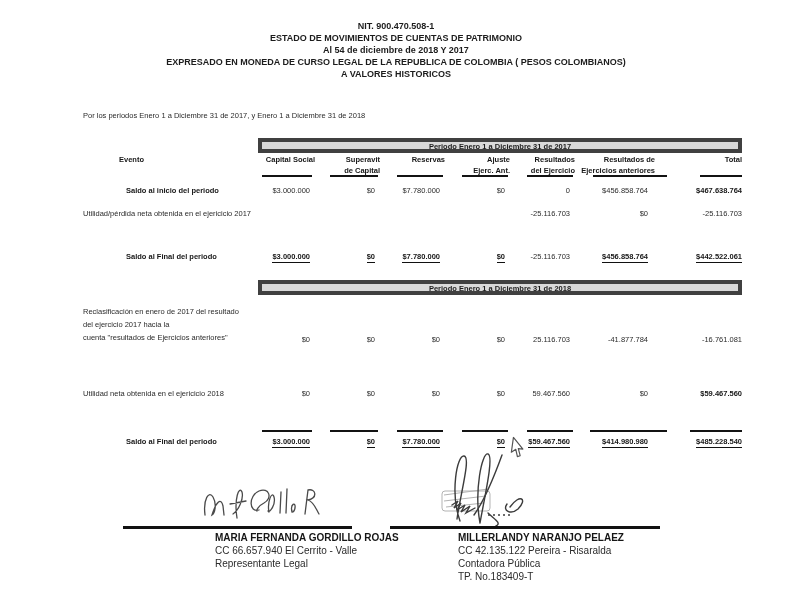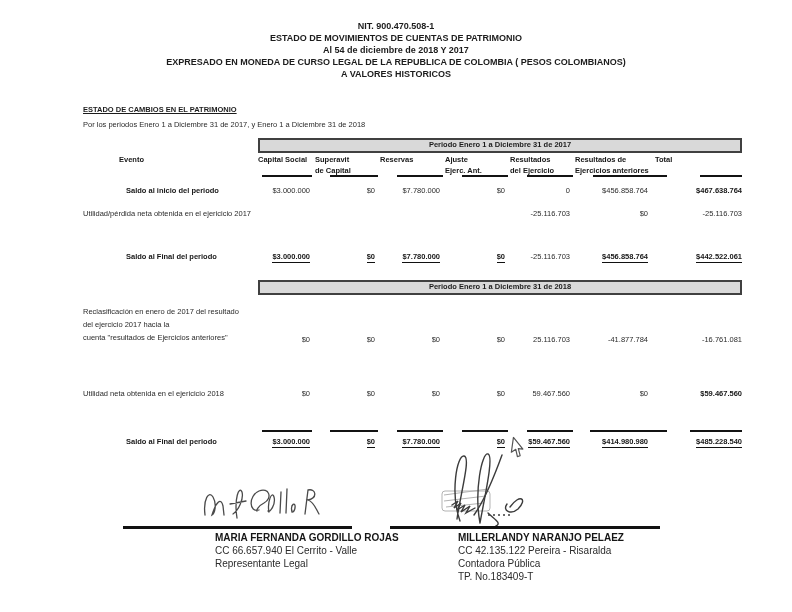--- a/index.html
+++ b/index.html
@@ -21,21 +21,21 @@
   }
 
   
   .intro { left:83px; top:105px; }
   .intro .t { font-weight:bold; text-decoration:underline; font-size:7.5px; color:#1c1c1c; }
   .intro .p { margin-top:6px; font-size:7.5px; color:#2b2b2b; }
 
   
   .band {
     left:258px; width:484px; height:15px;
-    background:#d9d9d9; border:2px solid #404040;
+    background:#d9d9d9; border:4px solid #404040;
     text-align:center; font-size:7.5px; font-weight:bold;
     line-height:10px; color:#1c1c1c;
   }
 
   
   .trow {
     left:83px; width:659px;
     display:grid;
     grid-template-columns:175px 57px 65px 65px 65px 65px 80px 87px;
     font-size:7.5px;
@@ -44,21 +44,21 @@
   .num { text-align:right; padding-right:5px; }
   .c6 { padding-right:7px; }
   .c7 { padding-right:0; }
   .label { text-align:left; }
   .bold { font-weight:bold; color:#161616;margin-left:43px; }
   .v  { }
   .vb { font-weight:bold; color:#161616; }
   .vu { font-weight:bold; color:#161616; border-bottom:1.5px solid #111; padding-bottom:1px; }
 
   
-  .colhead .hc { text-align:left; font-weight:bold; color:#161616; line-height:11px; }
+  .colhead .hc { text-align:right; font-weight:bold; color:#161616; line-height:11px; }
   .colhead .hlabel { font-weight:bold; color:#161616; line-height:11px;margin-left:36px; }
 
   .bar { height:2px; background:#131313; }
 
   .bottom-align { align-items:end; }
   .ml { line-height:13px; }
 
   
   .sig-line { height:3px; background:#111; }
   .sig-text { font-size:10px; line-height:13px; color:#2b2b2b; }
@@ -69,21 +69,20 @@
 
 <div class="abs doc-header">
   <div>NIT. 900.470.508-1</div>
   <div>ESTADO DE MOVIMIENTOS DE CUENTAS DE PATRIMONIO</div>
   <div>Al 54 de diciembre de 2018 Y 2017</div>
   <div>EXPRESADO EN MONEDA DE CURSO LEGAL DE LA REPUBLICA DE COLOMBIA ( PESOS COLOMBIANOS)</div>
   <div>A VALORES HISTORICOS</div>
 </div>
 
 <div class="abs intro">
-  <div class="t">ESTADO DE CAMBIOS EN EL PATRIMONIO</div>
   <div class="p">Por los periodos Enero 1 a Diciembre 31 de 2017, y Enero 1 a Diciembre 31 de 2018</div>
 </div>
 
 <div class="abs band" style="top:138px">
   <span>Periodo Enero 1 a Diciembre 31 de 2017</span>
 </div>
 
 <div class="abs trow colhead" style="top:154px">
   <div class="cell hlabel"><span>Evento</span></div>
   <div class="cell hc">

